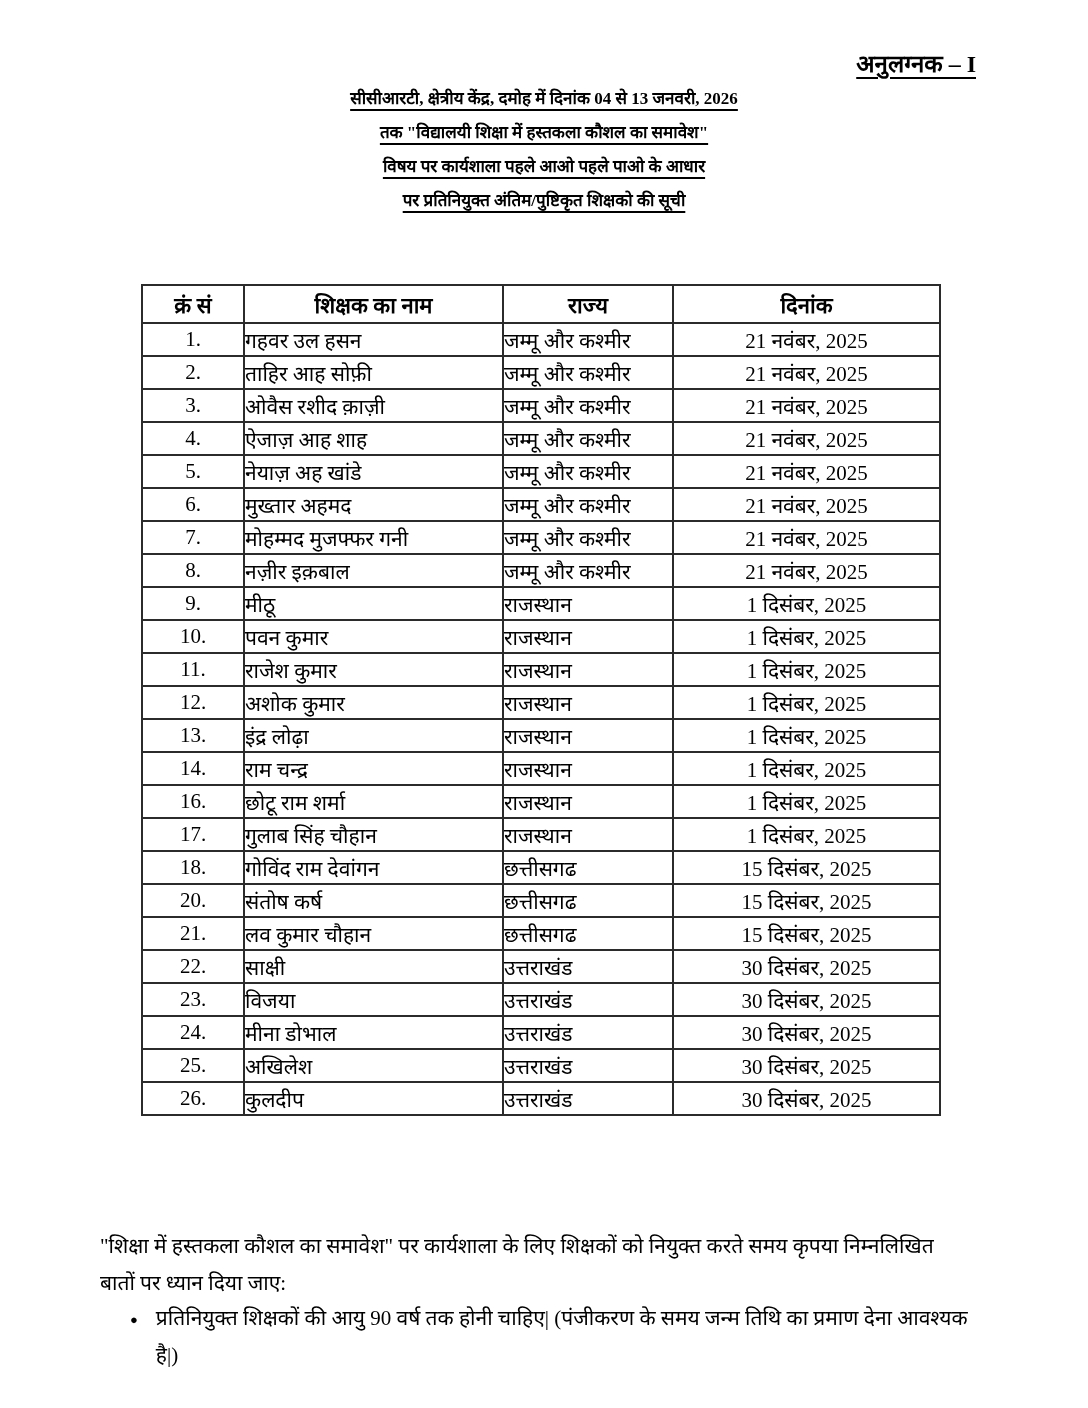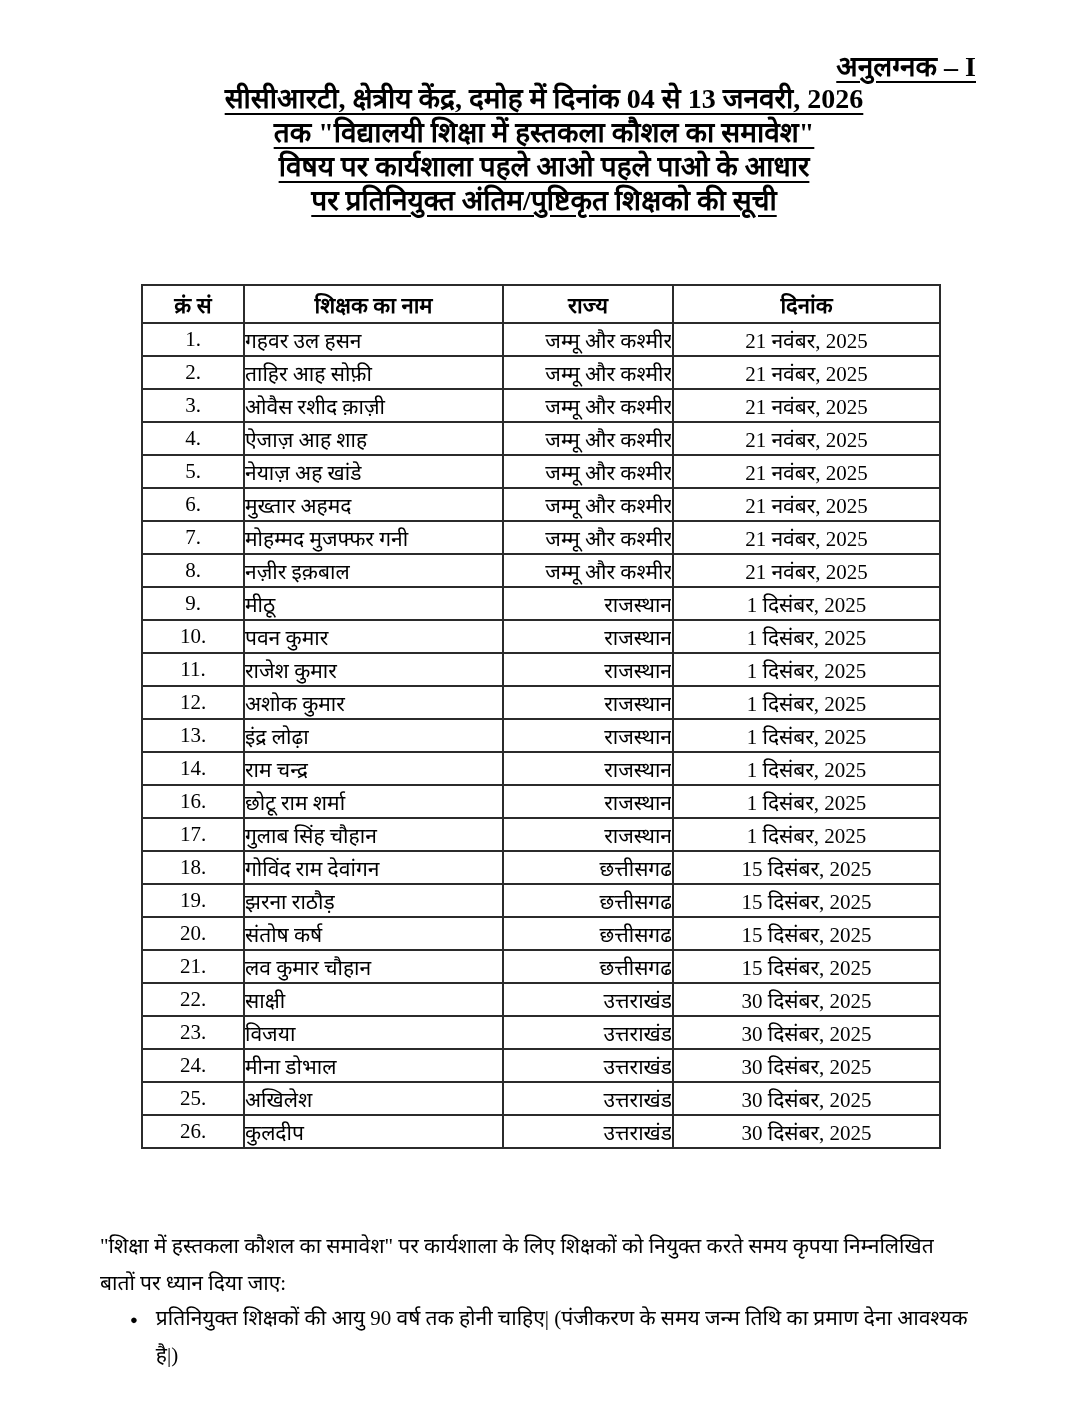--- a/index.html
+++ b/index.html
@@ -13,35 +13,35 @@
     position: relative;
     width: 1088px;
     height: 1408px;
     background: #ffffff;
     overflow: hidden;
   }
   .annexure {
     position: absolute;
     top: 46px;
     right: 112px;
-    font-size: 28px;
+    font-size: 24px;
     font-weight: bold;
     text-decoration: underline;
     text-decoration-thickness: 2px;
     text-underline-offset: 5px;
   }
   .title-block {
     position: absolute;
     top: 82px;
     left: 0;
     width: 100%;
     text-align: center;
   }
   .title-line {
-    font-size: 28px;
+    font-size: 17px;
     font-weight: bold;
     line-height: 34px;
     text-decoration: underline;
     text-decoration-thickness: 2px;
     text-underline-offset: 5px;
   }
   .roster-table {
     position: absolute;
     top: 284px;
     left: 141px;
@@ -65,21 +65,21 @@
     font-weight: bold;
     text-align: center;
   }
   .roster-table td {
     height: 31px;
     font-size: 21px;
     font-weight: normal;
   }
   td.cell-sn    { text-align: center; }
   td.cell-name  { text-align: left; padding-left: 0; }
-  td.cell-state { text-align: right; border-radius: 8px; }
+  td.cell-state { text-align: left; }
   td.cell-date  { text-align: center; }
   .footer-para {
     position: absolute;
     top: 1228px;
     left: 100px;
     width: 880px;
     font-size: 21px;
     line-height: 37px;
   }
   .bullet-row {
@@ -245,26 +245,20 @@
           <td class="cell-date">1 दिसंबर, 2025</td>
         </tr>
 
         <tr>
           <td class="cell-sn">18.</td>
           <td class="cell-name">गोविंद राम देवांगन</td>
           <td class="cell-state">छत्तीसगढ</td>
           <td class="cell-date">15 दिसंबर, 2025</td>
         </tr>
 
-        <tr>
-          <td class="cell-sn">19.</td>
-          <td class="cell-name">झरना राठौड़</td>
-          <td class="cell-state">छत्तीसगढ</td>
-          <td class="cell-date">15 दिसंबर, 2025</td>
-        </tr>
 
         <tr>
           <td class="cell-sn">20.</td>
           <td class="cell-name">संतोष कर्ष</td>
           <td class="cell-state">छत्तीसगढ</td>
           <td class="cell-date">15 दिसंबर, 2025</td>
         </tr>
 
         <tr>
           <td class="cell-sn">21.</td>

